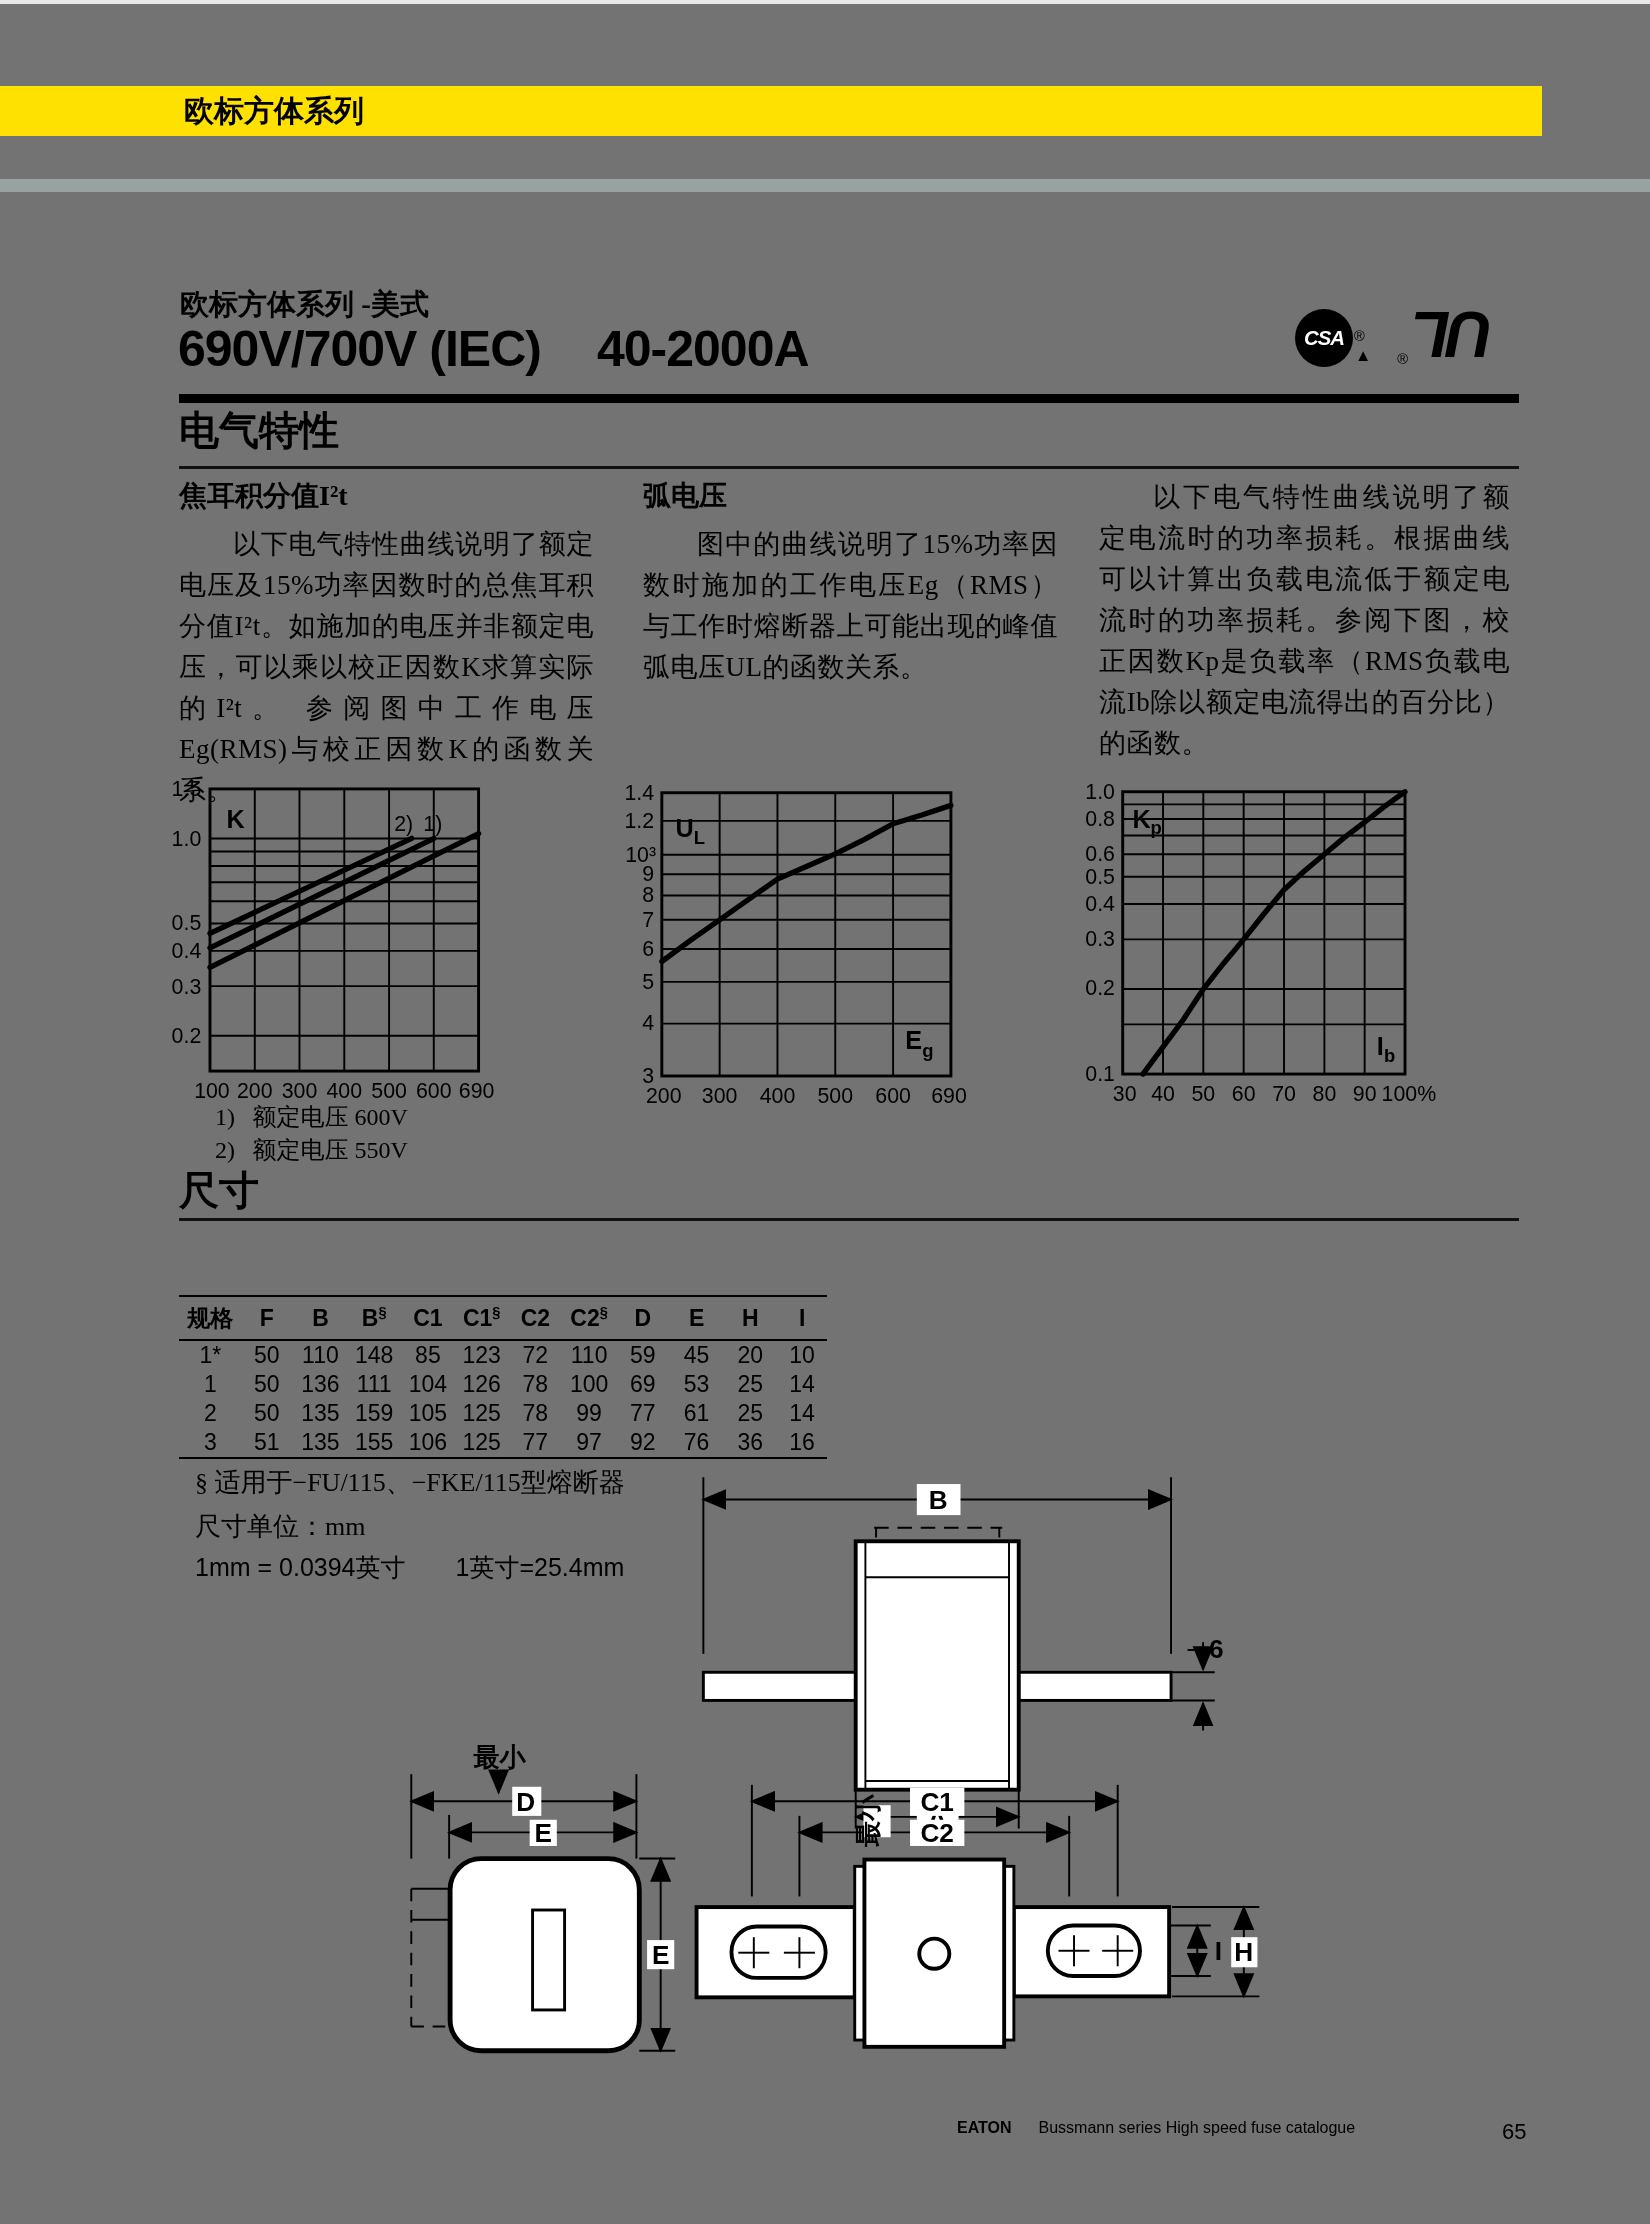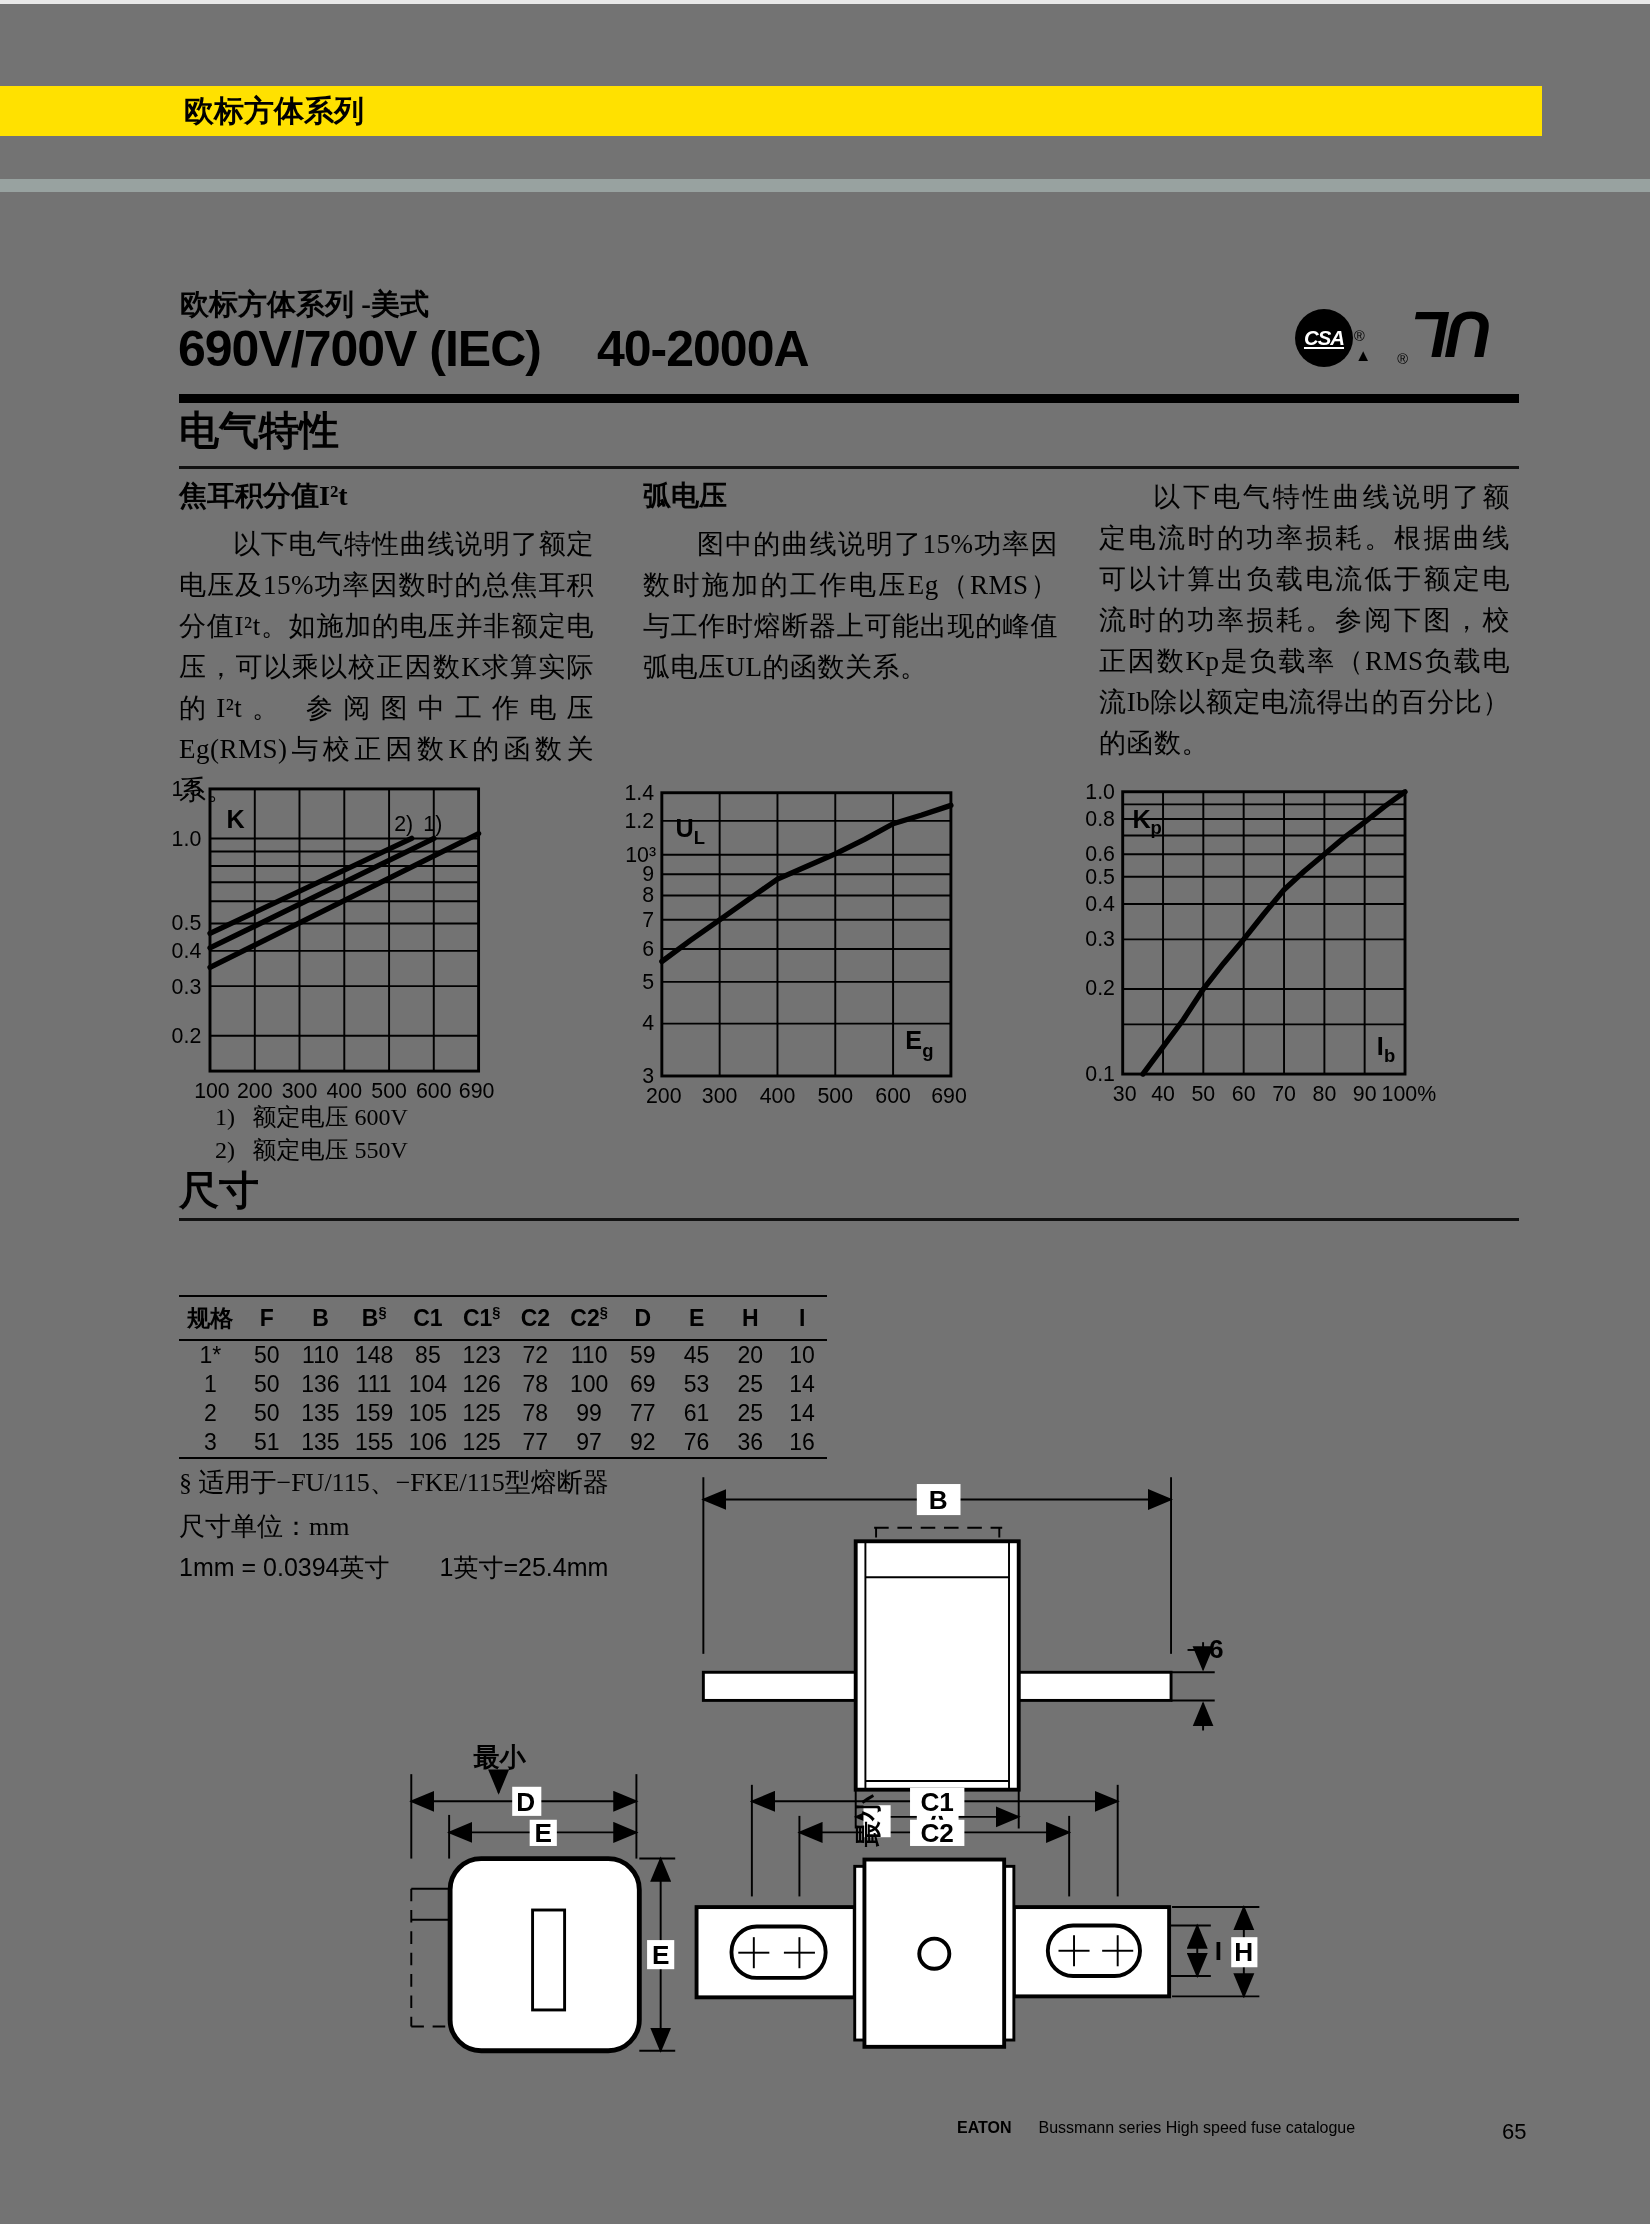--- a/index.html
+++ b/index.html
@@ -16,21 +16,21 @@
   .subtitle{position:absolute;left:180px;top:281px;font-size:29px;font-weight:700;}
   .main-title{position:absolute;left:178px;top:316px;margin:0;font-size:50px;font-weight:700;
               letter-spacing:-1px;display:flex;gap:56px;font-family:"Liberation Sans",sans-serif;}
   .rule-thick{position:absolute;left:179px;top:390px;width:1340px;height:8.7px;background:#000;}
   .rule-thin{position:absolute;left:179px;width:1340px;height:2.9px;background:#111;}
   .sec-heading{position:absolute;left:179px;margin:0;font-size:40px;font-weight:700;}
 
   
   .csa-logo{position:absolute;left:1295px;top:303px;width:92px;height:68px;}
   .csa-circle{position:absolute;left:0;top:1.9px;width:58px;height:58px;background:#000;border-radius:50%;
-              color:#fff;font-weight:700;font-style:italic;font-size:20.4px;text-align:center;line-height:58px;letter-spacing:-1px;text-decoration:underline;}
+              color:#fff;font-weight:700;font-style:italic;font-size:20.4px;text-align:center;line-height:58px;letter-spacing:-1px;}
   .csa-r{position:absolute;left:59px;top:21.3px;font-size:14.6px;}
   .csa-tri{position:absolute;left:60px;top:39px;font-size:16.5px;}
   .ul-logo{position:absolute;left:1403px;top:291px;width:116px;height:85px;}
   .ul-text{position:absolute;left:11.6px;top:0px;font-size:64px;font-weight:700;font-style:italic;
            transform:rotate(180deg);letter-spacing:-3.9px;line-height:78px;}
   .ul-r{position:absolute;left:-5.8px;top:56px;font-size:14.6px;}
 
   
   .col{position:absolute;top:473px;}
   .col h3{margin:0 0 8.7px 0;font-size:28px;font-weight:700;}
@@ -40,21 +40,21 @@
   .fn .fn-text{margin-left:17.5px;}
 
   
   .dims-subtitle{position:absolute;left:179px;top:1226px;font-size:27px;}
   .dim-table{position:absolute;left:179px;top:1291px;width:648px;border-collapse:collapse;table-layout:fixed;
              font-size:23px;border-top:2.9px solid #000;border-bottom:2.9px solid #000;}
   .dim-table thead th{border-bottom:2.9px solid #000;height:42px;padding:0;font-weight:700;text-align:center;vertical-align:middle;}
   .dim-table tbody td{height:29px;padding:0;text-align:center;font-weight:400;}
   .dim-table th:first-child,.dim-table td:first-child{text-align:center;padding-left:1.9px;}
   .dim-table sup{font-size:14.6px;}
-  .note{position:absolute;left:179px;font-size:26px;}
+  .note{position:absolute;left:195px;font-size:26px;}
 
   
   .diagram-svg{position:absolute;left:388px;top:1446px;}
   .footer{position:absolute;left:957px;top:2115px;font-size:16px;}
   .footer .brand{font-weight:700;margin-right:27px;}
   .page-num{position:absolute;left:1502px;top:2115px;font-size:22px;}
 
   svg text{font-family:"Liberation Sans","DejaVu Sans",sans-serif;}
   .tick{font-size:22px;}
   .axlab{font-size:26px;font-weight:700;}

